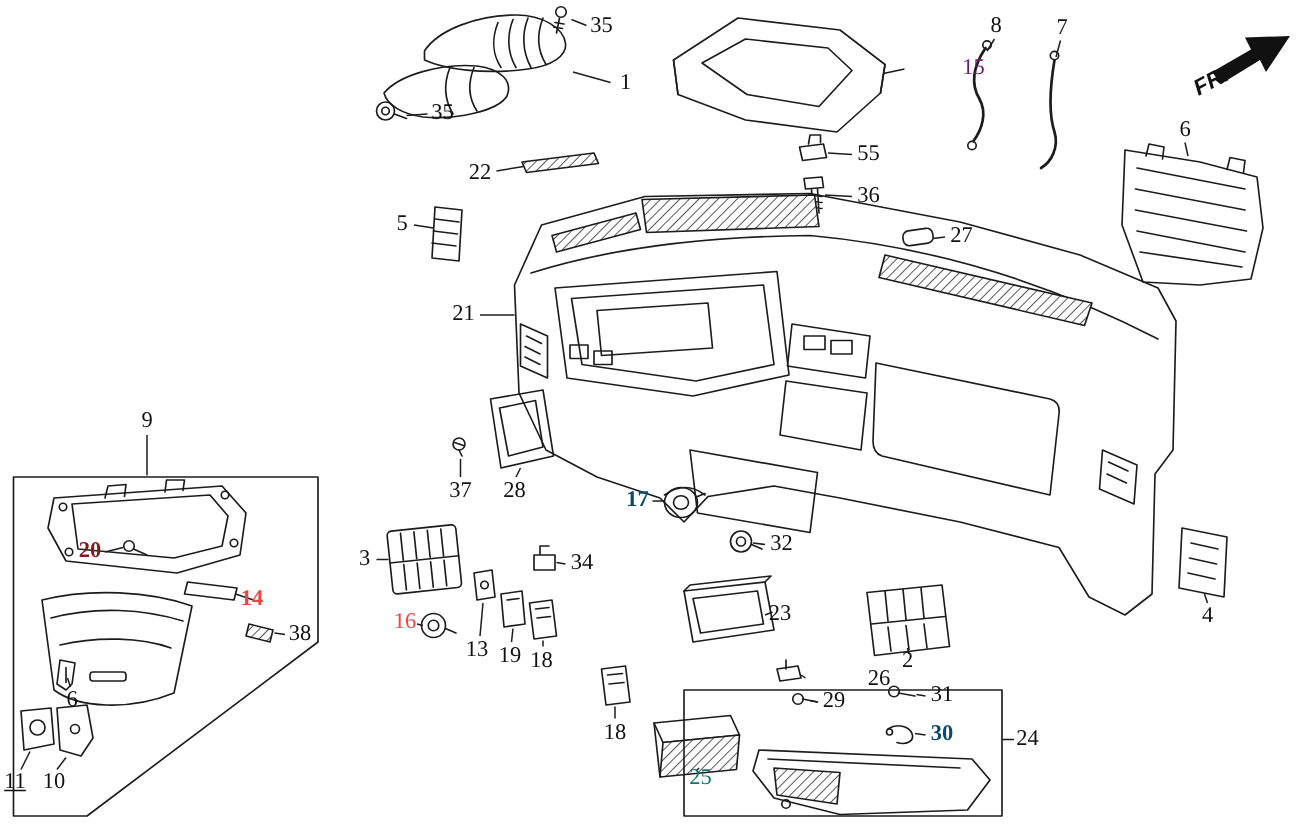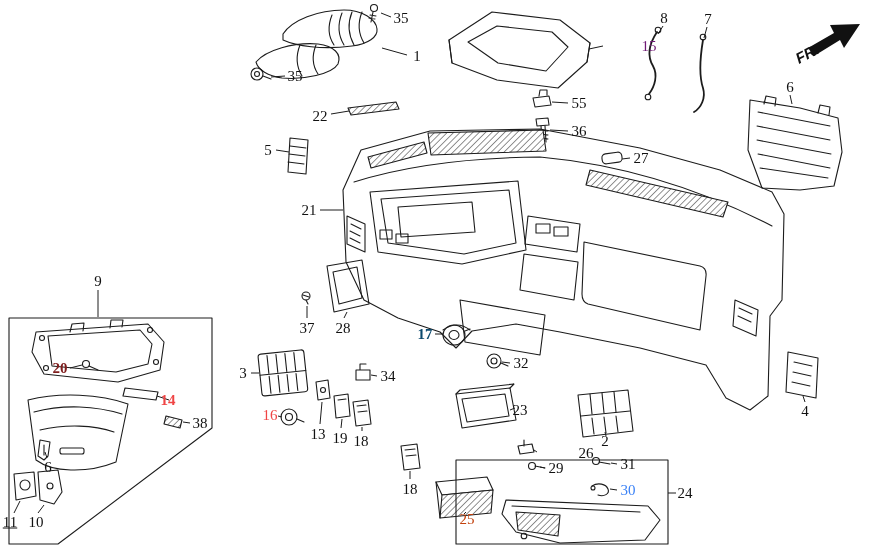--- a/index.html
+++ b/index.html
@@ -337,22 +337,22 @@
       <div class="callout" style="left: 200px; top: 423px; color: rgb(17, 17, 17);">38</div>
       <div class="callout" style="left: 318px; top: 434px; color: rgb(17, 17, 17);">13</div>
       <div class="callout" style="left: 340px; top: 438px; color: rgb(17, 17, 17);">19</div>
       <div class="callout" style="left: 361px; top: 441px; color: rgb(17, 17, 17);">18</div>
       <div class="callout" style="left: 520px; top: 410px; color: rgb(17, 17, 17);">23</div>
       <div class="callout" style="left: 605px; top: 441px; color: rgb(17, 17, 17);">2</div>
       <div class="callout" style="left: 48px; top: 467px; color: rgb(17, 17, 17);">6</div>
       <div class="callout" style="left: 547px; top: 453px; color: rgb(17, 17, 17); margin-left: 39px;">26</div>
       <div class="callout" style="left: 556px; top: 468px; color: rgb(17, 17, 17);">29</div>
       <div class="callout" style="left: 628px; top: 464px; color: rgb(17, 17, 17);">31</div>
-      <div class="callout" style="left: 628px; top: 490px; color: #3b82f6;">30</div>
+      <div class="callout" style="left: 628px; top: 490px; color: #0c4a6e; font-weight: bold;">30</div>
       <div class="callout" style="left: 685px; top: 493px; color: rgb(17, 17, 17);">24</div>
       <div class="callout" style="left: 410px; top: 489px; color: rgb(17, 17, 17);">18</div>
-      <div class="callout" style="left: 467px; top: 519px; color: #c2410c;">25</div>
+      <div class="callout" style="left: 467px; top: 519px; color: #0f766e;">25</div>
       <div class="callout" style="left: 36px; top: 522px; color: rgb(17, 17, 17);">10</div>
       <div class="callout" style="left: 10px; top: 522px; color: rgb(17, 17, 17); text-decoration: underline;">11</div>
       <div class="callout" style="left: 805px; top: 411px; color: rgb(17, 17, 17);">4</div>
     </div>
 
 </div>
 
 </body></html>

